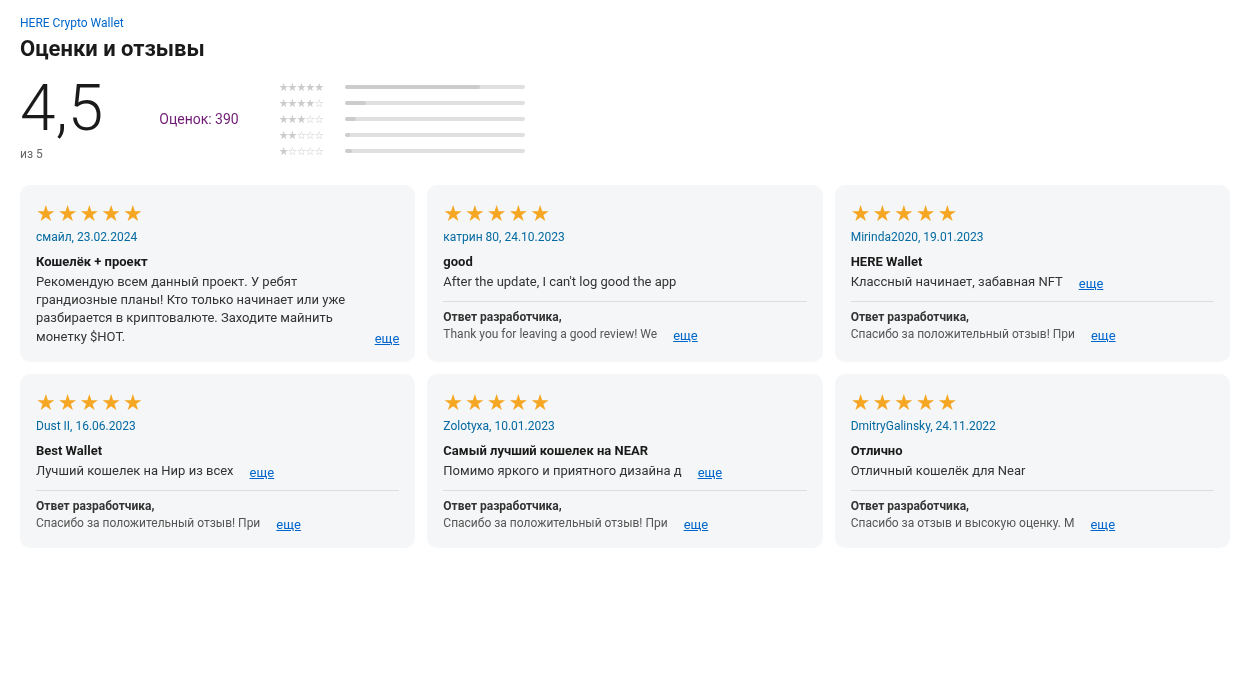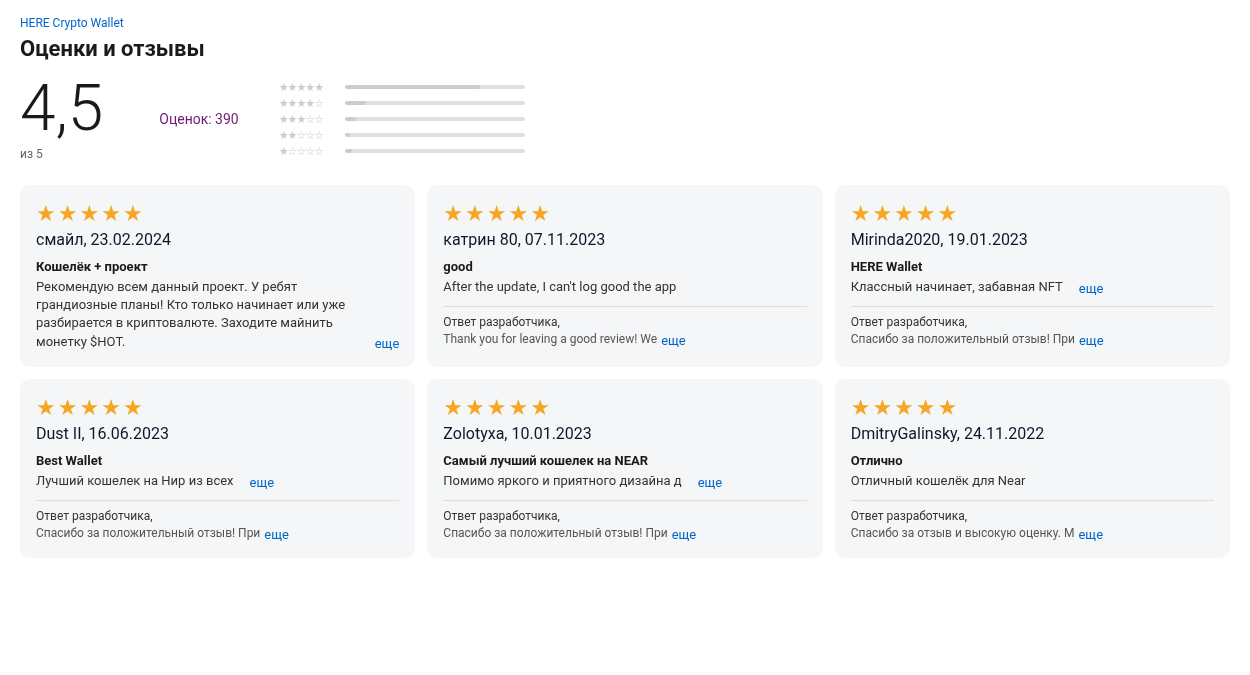--- a/index.html
+++ b/index.html
@@ -86,22 +86,22 @@
       border-radius: 10px;
       padding: 16px;
     }
     .review-stars {
       color: #f5a623;
       font-size: 22px;
       letter-spacing: 2px;
       margin-bottom: 4px;
     }
     .review-meta {
-      font-size: 16px;
-      color: #0f172a;
+      font-size: 12px;
+      color: #0369a1;
       margin-bottom: 10px;
     }
     .review-title {
       font-weight: 700;
       font-size: 13px;
       margin-bottom: 4px;
     }
     .review-body {
       font-size: 13px;
       color: #333;
@@ -111,41 +111,42 @@
       display: flex;
       align-items: flex-end;
       gap: 16px;
     }
     .more-link {
       color: #0066cc;
       font-size: 13px;
       white-space: nowrap;
       cursor: pointer;
       flex-shrink: 0;
+      text-decoration: underline;
     }
     .dev-reply {
       margin-top: 10px;
       border-top: 1px solid #ddd;
       padding-top: 8px;
     }
     .dev-reply-label {
       font-size: 12px;
-      font-weight: 400;
+      font-weight: 700;
       color: #333;
       margin-bottom: 2px;
     }
     .dev-reply-text {
       font-size: 12px;
       color: #555;
       line-height: 1.4;
     }
     .dev-reply-row {
       display: flex;
       align-items: flex-end;
-      gap: 4px;
+      gap: 16px;
     }
   </style>
 </head>
 <body>
 
 <a class="app-link">HERE Crypto Wallet</a>
 <h1 class="page-title">Оценки и отзывы</h1>
 
 <div class="summary-section">
   <div class="big-rating">
@@ -192,21 +193,21 @@
       <div class="review-stars">★★★★★</div>
       <div class="review-meta">смайл, 23.02.2024</div>
       <div class="review-title">Кошелёк + проект</div>
       <div class="review-body-row">
         <span class="review-body">Рекомендую всем данный проект. У ребят грандиозные планы! Кто только начинает или уже разбирается в криптовалюте. Заходите майнить монетку $HOT.</span>
         <span class="more-link">еще</span>
       </div>
     </div>
     <div class="review-card">
       <div class="review-stars">★★★★★</div>
-      <div class="review-meta">катрин 80, 07.11.2023</div>
+      <div class="review-meta">катрин 80, 24.10.2023</div>
       <div class="review-title">good</div>
       <div class="review-body-row">
         <span class="review-body">After the update, I can't log good the app</span>
       </div>
       <div class="dev-reply">
         <div class="dev-reply-label">Ответ разработчика,</div>
         <div class="dev-reply-row">
           <span class="dev-reply-text">Thank you for leaving a good review! We</span>
           <span class="more-link">еще</span>
         </div>

